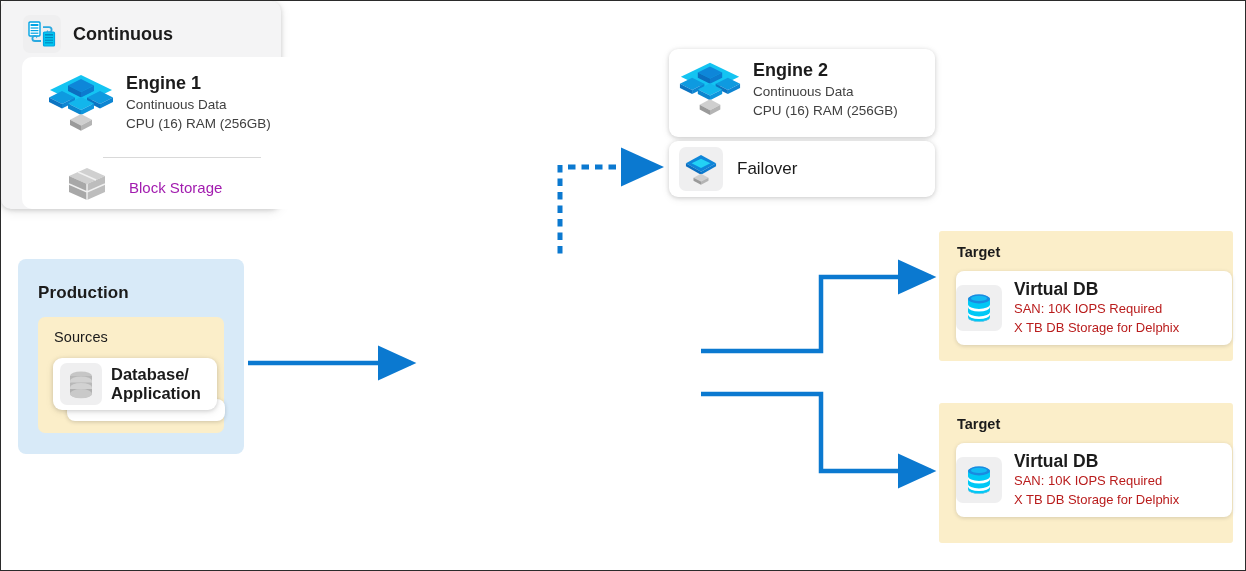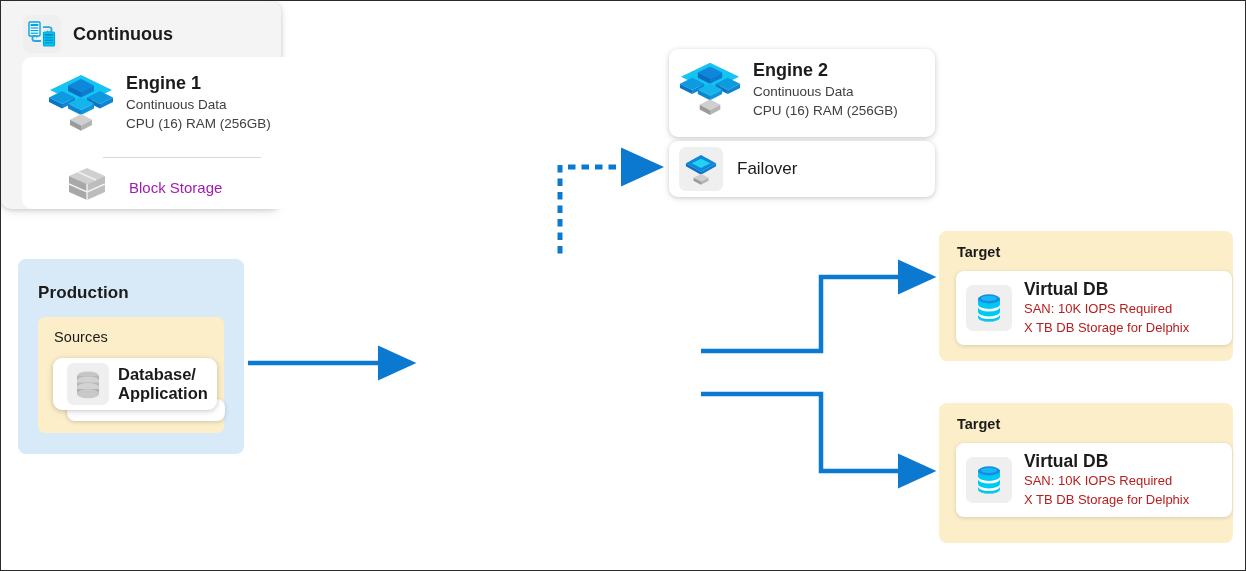--- a/index.html
+++ b/index.html
@@ -21,21 +21,21 @@
                 background:#d8eaf8; border-radius:8px; }
   #production .grp-title { position:absolute; left:20px; top:24px;
                 font-size:17px; font-weight:bold; color:#1b1b1b; letter-spacing:.1px; }
   #sources { position:absolute; left:20px; top:58px; width:186px; height:116px;
              background:#fbeec9; border-radius:7px; }
   #sources .grp-title { position:absolute; left:16px; top:12px;
              font-size:14.5px; font-weight:normal; color:#1b1b1b; }
   .stack-behind { position:absolute; left:66px; top:398px; width:158px; height:22px;
              background:#fff; border-radius:8px; box-shadow:0 1px 4px rgba(0,0,0,.18); }
   #db-card { left:52px; top:357px; width:164px; height:52px; display:flex;
-             align-items:center; padding-left:14px; }
+             align-items:center; padding-left:7px; }
   #db-card .label { font-size:16.5px; font-weight:bold; line-height:1.14; margin-left:9px; color:#1b1b1b; }
 
   
   .tile { background:#efeff0; border-radius:7px; display:flex; align-items:center;
           justify-content:center; flex:none; }
 
   
   #replicate-card { left:420px; top:252px; width:280px; height:208px;
                     background:#f4f4f5; border-radius:10px;
                     box-shadow:0 1px 5px rgba(0,0,0,.17), 0 3px 12px rgba(0,0,0,.08); }
@@ -52,28 +52,28 @@
   #blockstorage-row .bs-label { font-size:15px; margin-left:22px; color:#a21caf; }
 
   
   #engine2-card { left:668px; top:48px; width:266px; height:88px; }
   #engine2-row { position:absolute; left:10px; top:11px; display:flex; align-items:flex-start; }
   #failover-card { left:668px; top:140px; width:266px; height:56px; display:flex;
                    align-items:center; padding-left:10px;border-radius:9px; }
   #failover-card .fo-label { font-size:17px; margin-left:14px; color:#1b1b1b; }
 
   
-  .target-grp { position:absolute; background:#fbeec9; border-radius:8px; }
+  .target-grp { position:absolute; background:#fbeec9; border-radius:3px; }
   .target-grp .grp-title { position:absolute; left:18px; top:13px;
                            font-size:14.5px; font-weight:bold; color:#1b1b1b; }
   #target1 { left:938px; top:230px; width:294px; height:130px; }
   #target2 { left:938px; top:402px; width:294px; height:140px; }
   .vdb-card { position:absolute; left:17px; top:40px; width:276px; height:74px;
               background:#fff; border-radius:8px; display:flex; align-items:center;
-              padding-left:10px; box-shadow:0 1px 4px rgba(0,0,0,.15); }
+              box-shadow:0 1px 4px rgba(0,0,0,.15); }
   .vdb-text { margin-left:12px; }
   .vdb-title { font-size:17.5px; font-weight:bold; color:#1b1b1b; line-height:1.25; }
   .vdb-sub { font-size:13px; color:#b91c1c; line-height:1.42; }
 
   svg.conn { position:absolute; left:0; top:0; width:1246px; height:571px;
              pointer-events:none; overflow:visible; }
 </style>
 </head>
 <body>
 

